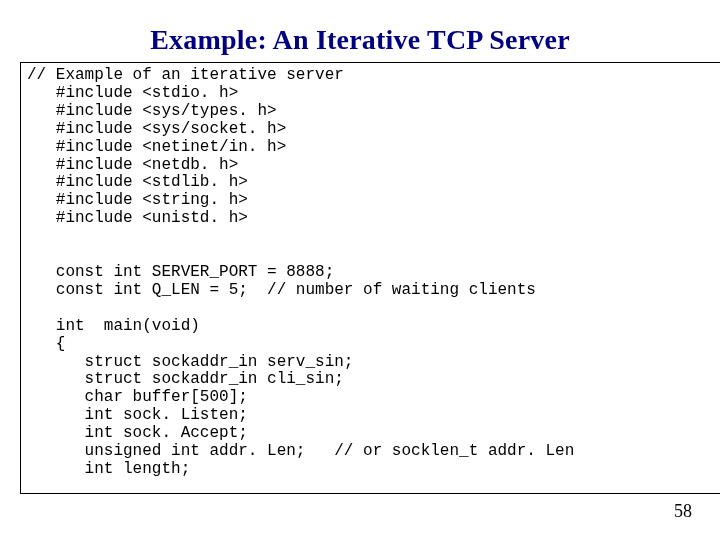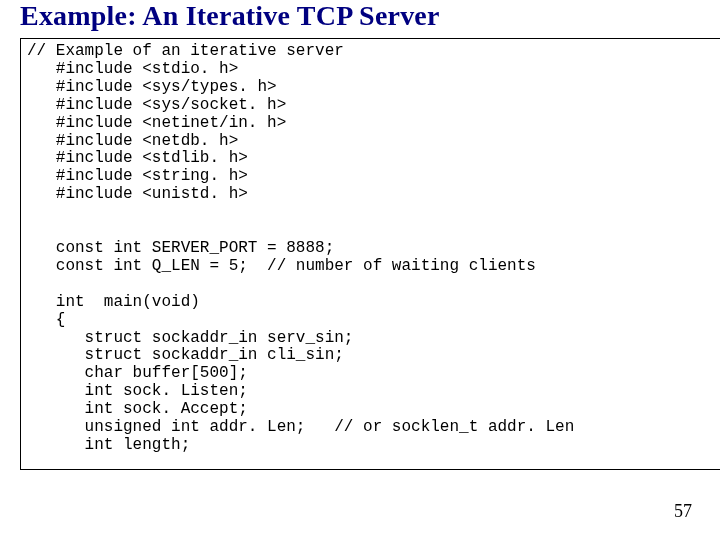--- a/index.html
+++ b/index.html
@@ -10,28 +10,27 @@
     background: #fff;
     font-family: "Times New Roman", Times, serif;
   }
   .slide {
     width: 720px;
     height: 540px;
     position: relative;
     box-sizing: border-box;
   }
   .title {
-    text-align: left;
+    text-align: center;
     font-size: 28px;
     font-weight: bold;
     color: #000080;
-    padding-top: 0;
+    padding-top: 24px;
     padding-bottom: 6px;
     letter-spacing: 0.2px;
-    margin-left: 20px;
   }
   .code-box {
     border: 1px solid #000;
     margin: 0 20px 0 20px;
     box-sizing: border-box;
     width: 718px;
     height: 432px;
     padding: 0;
     overflow: hidden;
   }
@@ -76,14 +75,14 @@
    int  main(void)
    {
       struct sockaddr_in serv_sin;
       struct sockaddr_in cli_sin;
       char buffer[500];
       int sock. Listen;
       int sock. Accept;
       unsigned int addr. Len;   // or socklen_t addr. Len
       int length;</pre>
   </div>
-  <div class="page-num">57</div>
+  <div class="page-num">58</div>
 </div>
 
 </body></html>

